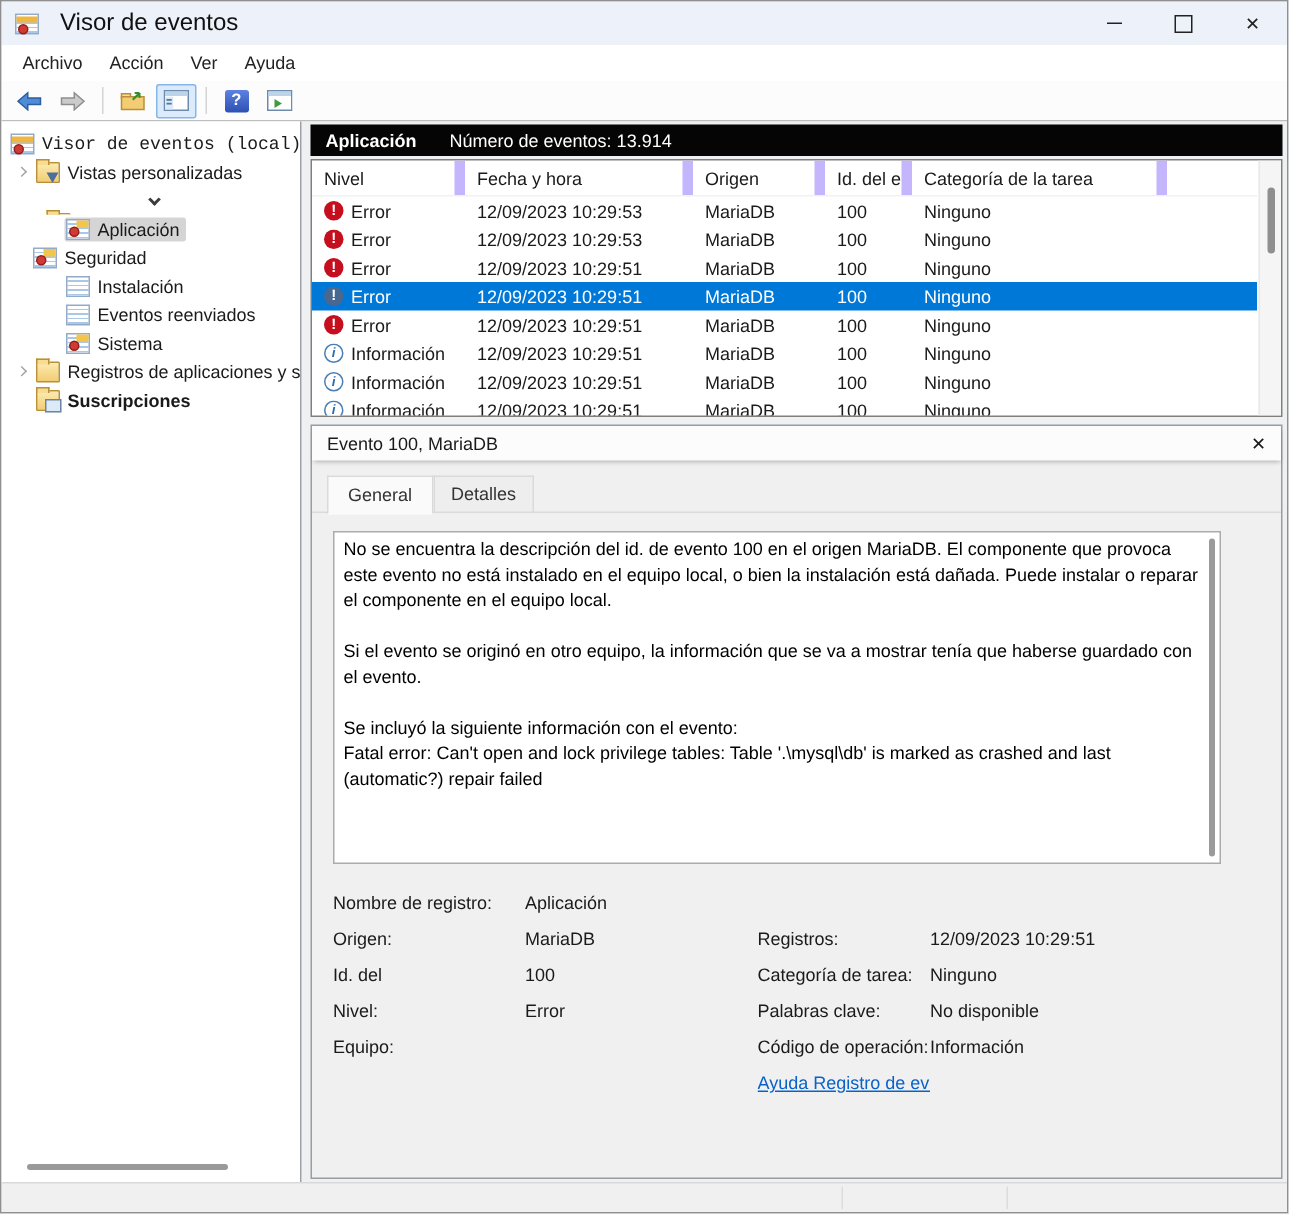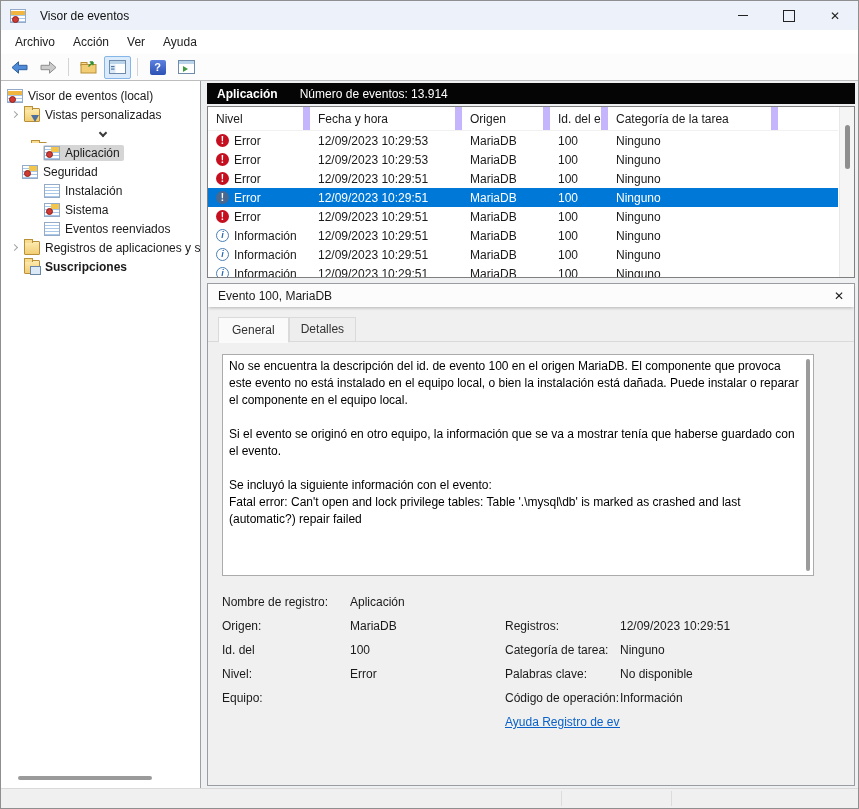--- a/index.html
+++ b/index.html
@@ -4,21 +4,21 @@
 <style>
   html,body{margin:0;padding:0;background:#cfcfcf;}
   *{box-sizing:border-box;}
   .window{
     width:859px;height:809px;position:relative;overflow:hidden;
     font-family:"Liberation Sans","DejaVu Sans",sans-serif;font-size:12px;color:#1a1a1a;
     background:#fff;border:1px solid #8f8f8f;
   }
   
   .titlebar{height:29px;background:#edf2fa;display:flex;align-items:center;padding-left:9px;}
-  .titlebar .title{margin-left:9px;font-size:12px;color:#111;}
+  .titlebar .title{margin-left:9px;font-size:16px;color:#111;}
   .wbtns{margin-left:auto;display:flex;height:100%;}
   .wbtn{width:46px;height:100%;display:flex;align-items:center;justify-content:center;color:#222;}
   .wbtn-min::before{content:"";display:block;width:10px;border-top:1px solid #222;}
   .wbtn-max::before{content:"";display:block;width:10px;height:10px;border:1px solid #222;}
   .wbtn-close::before{content:"\2715";font-size:12px;}
   
   .menubar{height:24px;background:#fff;display:flex;align-items:center;padding-left:5px;}
   .menu-item{padding:3px 9px;color:#222;}
   
   .toolbar{height:27px;background:#fcfcfc;border-bottom:1px solid #bdbdbd;display:flex;align-items:center;padding-left:5px;gap:2px;}
@@ -150,21 +150,21 @@
         <rect x="0.5" y="0.5" width="16" height="13" fill="#fff" stroke="#6d8cab"></rect>
         <rect x="1" y="1" width="15" height="3" fill="#bcd4ea"></rect>
         <path d="M5 6 L5 12 L10 9 Z" fill="#3f9b3f"></path>
       </svg>
     </button>
   </div>
 
   <div class="main">
 
     <div class="sidebar" id="tree">
-        <div class="tree-row" style="padding-left: 5px;">
+        <div class="tree-row" style="padding-left: 5px; font-family: Liberation Mono, monospace;">
           <span class="tinner">
             <span class="ti ti-viewer"></span>
             <span class="tlabel">Visor de eventos (local)</span>
           </span>
         </div>
         <div class="tree-row" style="padding-left: 5px;">
           <span class="chev collapsed"></span>
           <span class="tinner">
             <span class="ti ti-folder-filter"></span>
             <span class="tlabel">Vistas personalizadas</span>
@@ -190,28 +190,28 @@
           </span>
         </div>
         <div class="tree-row" style="padding-left: 42px;">
           <span class="tinner">
             <span class="ti ti-log-plain"></span>
             <span class="tlabel">Instalación</span>
           </span>
         </div>
         <div class="tree-row" style="padding-left: 42px;">
           <span class="tinner">
+            <span class="ti ti-log-plain"></span>
+            <span class="tlabel">Eventos reenviados</span>
+          </span>
+        </div>
+        <div class="tree-row" style="padding-left: 42px;">
+          <span class="tinner">
             <span class="ti ti-log-event"></span>
             <span class="tlabel">Sistema</span>
-          </span>
-        </div>
-        <div class="tree-row" style="padding-left: 42px;">
-          <span class="tinner">
-            <span class="ti ti-log-plain"></span>
-            <span class="tlabel">Eventos reenviados</span>
           </span>
         </div>
         <div class="tree-row" style="padding-left: 5px;">
           <span class="chev collapsed"></span>
           <span class="tinner">
             <span class="ti ti-folder-plain"></span>
             <span class="tlabel">Registros de aplicaciones y s</span>
           </span>
         </div>
         <div class="tree-row" style="padding-left: 5px; font-weight: bold;">

